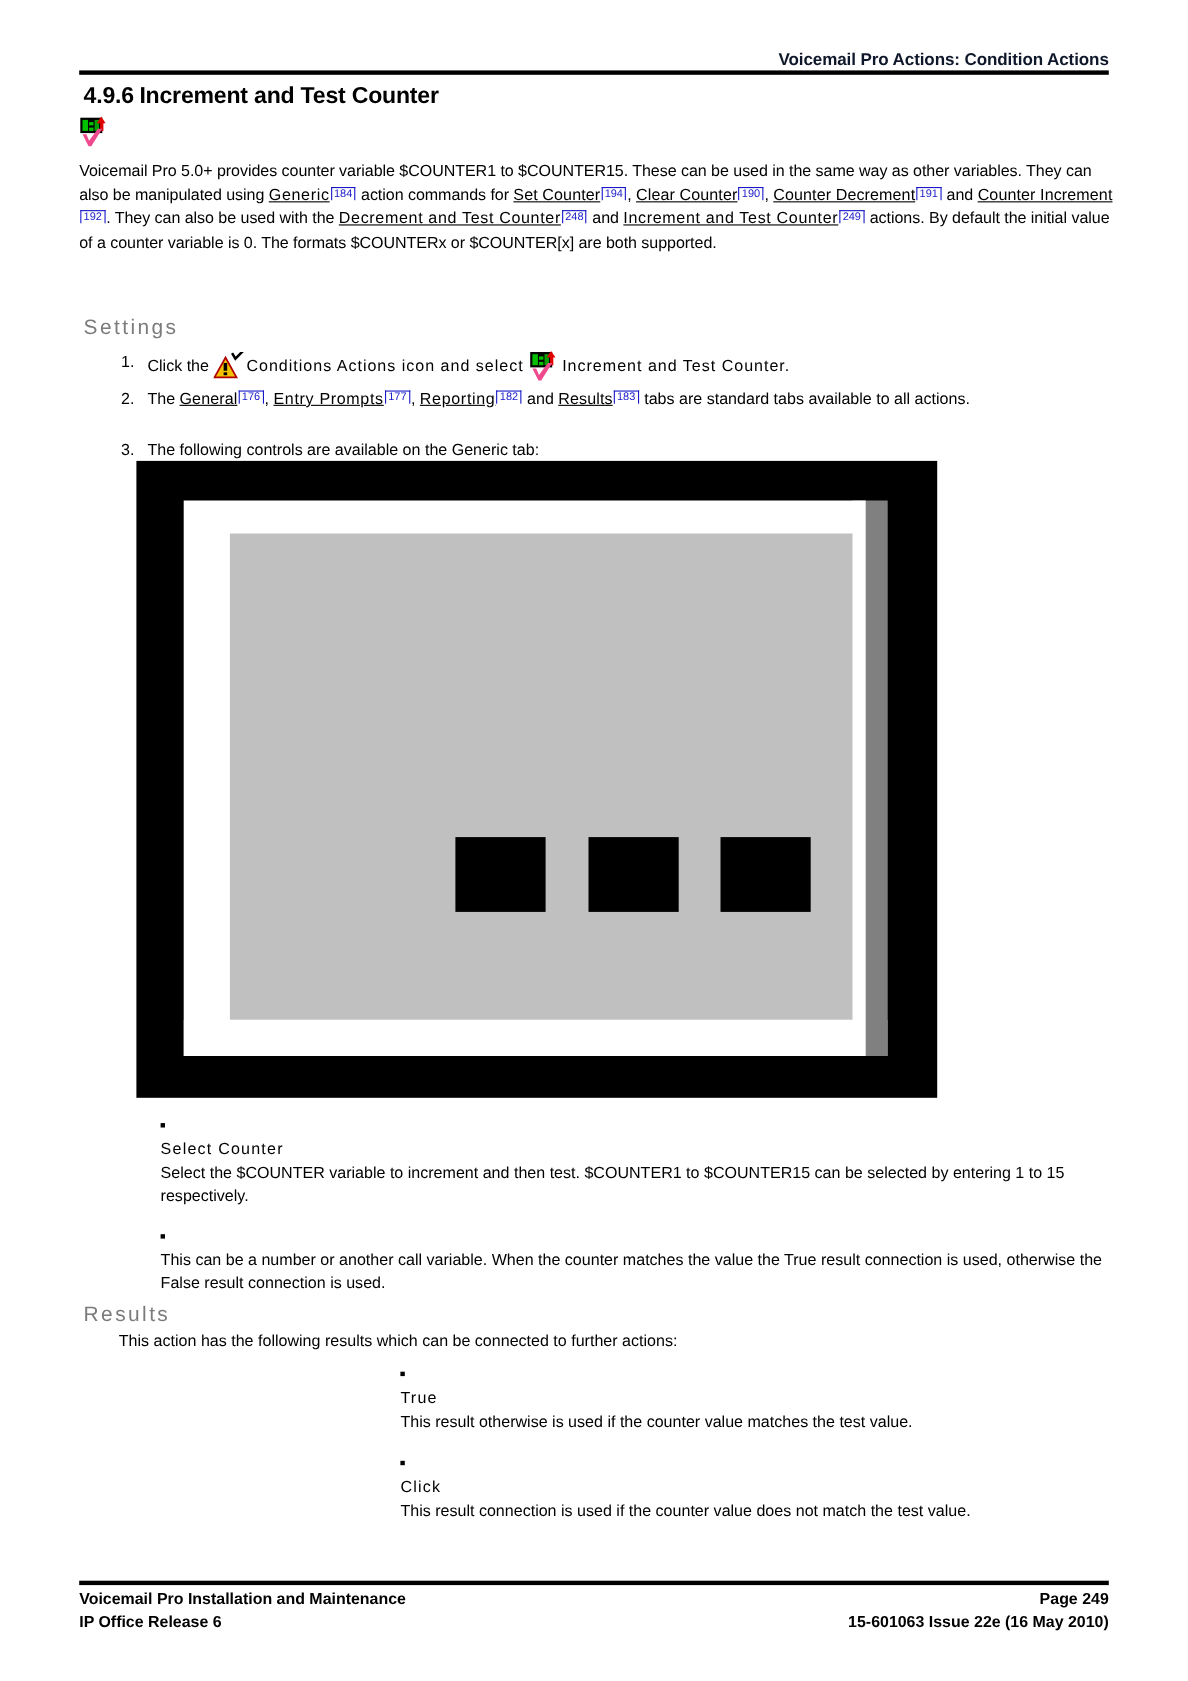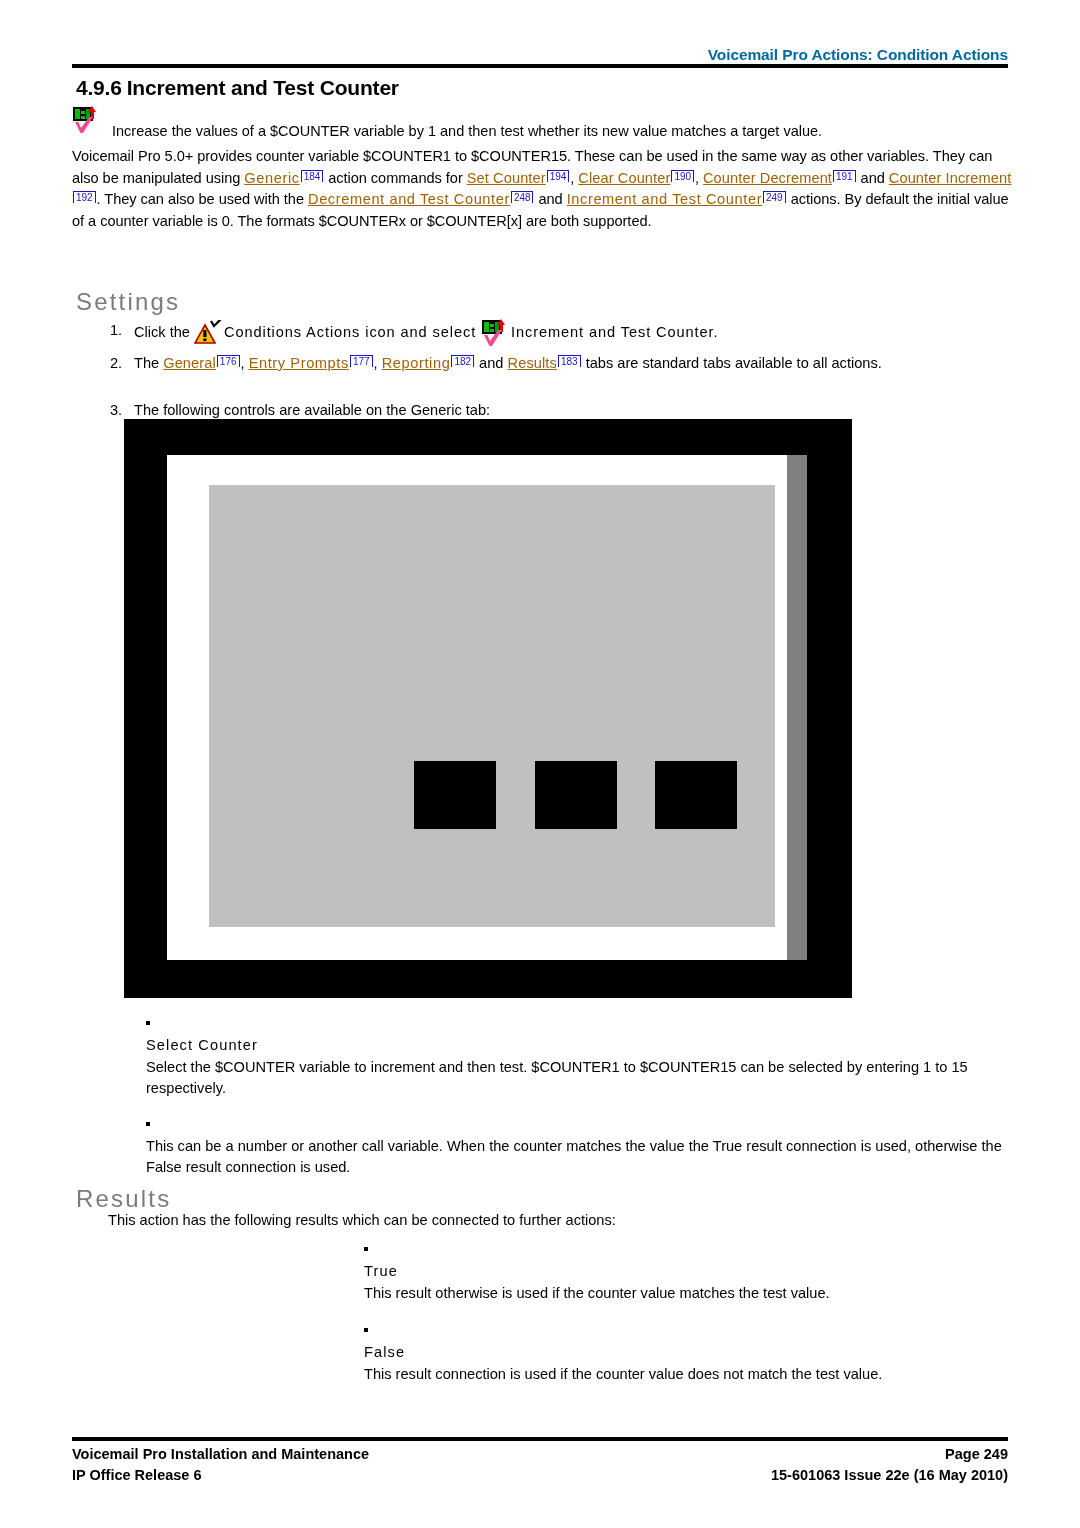--- a/index.html
+++ b/index.html
@@ -28,21 +28,21 @@
     position: absolute;
     left: 72px;
     top: 46px;
     width: 936px;
     text-align: right;
   }
   .header-title {
     font-size: 15.5px;
     font-weight: bold;
     letter-spacing: -0.1px;
-    color: #0369a1;
+    color: #0f172a;
     display: inline-block;
   }
   .header-rule {
     position: absolute;
     left: 72px;
     top: 64px;
     width: 936px;
     height: 4px;
     background: #000;
   }
@@ -135,21 +135,21 @@
   .para-main {
     position: absolute;
     left: 72px;
     top: 146px;
     width: 940px;
     font-size: 14.6px;
     line-height: 21.5px;
     letter-spacing: -0.05px;
   }
   a.xref {
-    color: #a16207;
+    color: #000000;
     text-decoration: underline;
     letter-spacing: 0.6px;
   }
   a.xref.tight { letter-spacing: 0.1px; }
   .pgref {
     display: inline-block;
     font-size: 10px;
     line-height: 11px;
     border: 1px solid #1818c8;
     border-bottom: none;
@@ -158,21 +158,21 @@
     margin: 0 1px;
     position: relative;
     top: -3px;
     text-decoration: none;
   }
 
   
   .subhead {
     position: absolute;
     left: 76px;
-    font-size: 24px;
+    font-size: 19px;
     color: #7b7b7b;
     letter-spacing: 2.2px;
   }
   #subhead-settings { top: 288px; }
   #subhead-results  { top: 1185px; }
   .oitem {
     position: relative;
     font-size: 14.6px;
     line-height: 21px;
   }
@@ -313,21 +313,20 @@
 
   <div class="intro">
     <span class="icon-counter-test">
       <span class="tile"></span>
       <span class="g1"></span><span class="g2"></span><span class="g3"></span><span class="g4"></span>
       <span class="arrow"></span><span class="arrow-stem"></span>
       <svg class="check" viewBox="0 0 20 19">
         <path d="M1 6 L6.5 17 L9 17 L19 1 L15 1 L7 12 L4.5 6 Z" fill="#ef4a8e"></path>
       </svg>
     </span>
-    <span class="intro-text">Increase the values of a $COUNTER variable by 1 and then test whether its new value matches a target value.</span>
   </div>
 
   <div class="para-main"><span>Voicemail Pro 5.0+ provides counter variable $COUNTER1 to $COUNTER15. These can be used in the same way as other variables. They can also be manipulated using </span><a class="xref" href="#">Generic</a><span class="pgref">184</span><span> action commands for </span><a class="xref tight" href="#">Set Counter</a><span class="pgref">194</span><span>, </span><a class="xref tight" href="#">Clear Counter</a><span class="pgref">190</span><span>, </span><a class="xref tight" href="#">Counter Decrement</a><span class="pgref">191</span><span> and </span><a class="xref tight" href="#">Counter Increment</a><span class="pgref">192</span><span>. They can also be used with the </span><a class="xref" href="#">Decrement and Test Counter</a><span class="pgref">248</span><span> and </span><a class="xref" href="#">Increment and Test Counter</a><span class="pgref">249</span><span> actions. By default the initial value of a counter variable is 0.  The formats $COUNTERx or $COUNTER[x] are both supported.</span></div>
 
   <div class="subhead" id="subhead-settings">Settings</div>
 
   <div class="oitem" id="oitem-1">
     <span class="marker">1.</span>
     <span class="obody">
       <span>Click the </span><span class="icon-conditions">
@@ -392,21 +391,21 @@
     <div class="bitem">
       <span class="bullet"></span>
       <span class="bbody">
         <span class="bterm">True</span>
         <span class="bdesc">This result otherwise is used if the counter value matches the test value.</span>
       </span>
     </div>
     <div class="bitem">
       <span class="bullet"></span>
       <span class="bbody">
-        <span class="bterm">False</span>
+        <span class="bterm">Click</span>
         <span class="bdesc">This result connection is used if the counter value does not match the test value.</span>
       </span>
     </div>
   </div>
 
   <div class="footer-rule"></div>
   <div class="footer">
     <div class="footer-row">
       <span class="footer-left">Voicemail Pro Installation and Maintenance</span>
       <span class="footer-right">Page 249</span>

